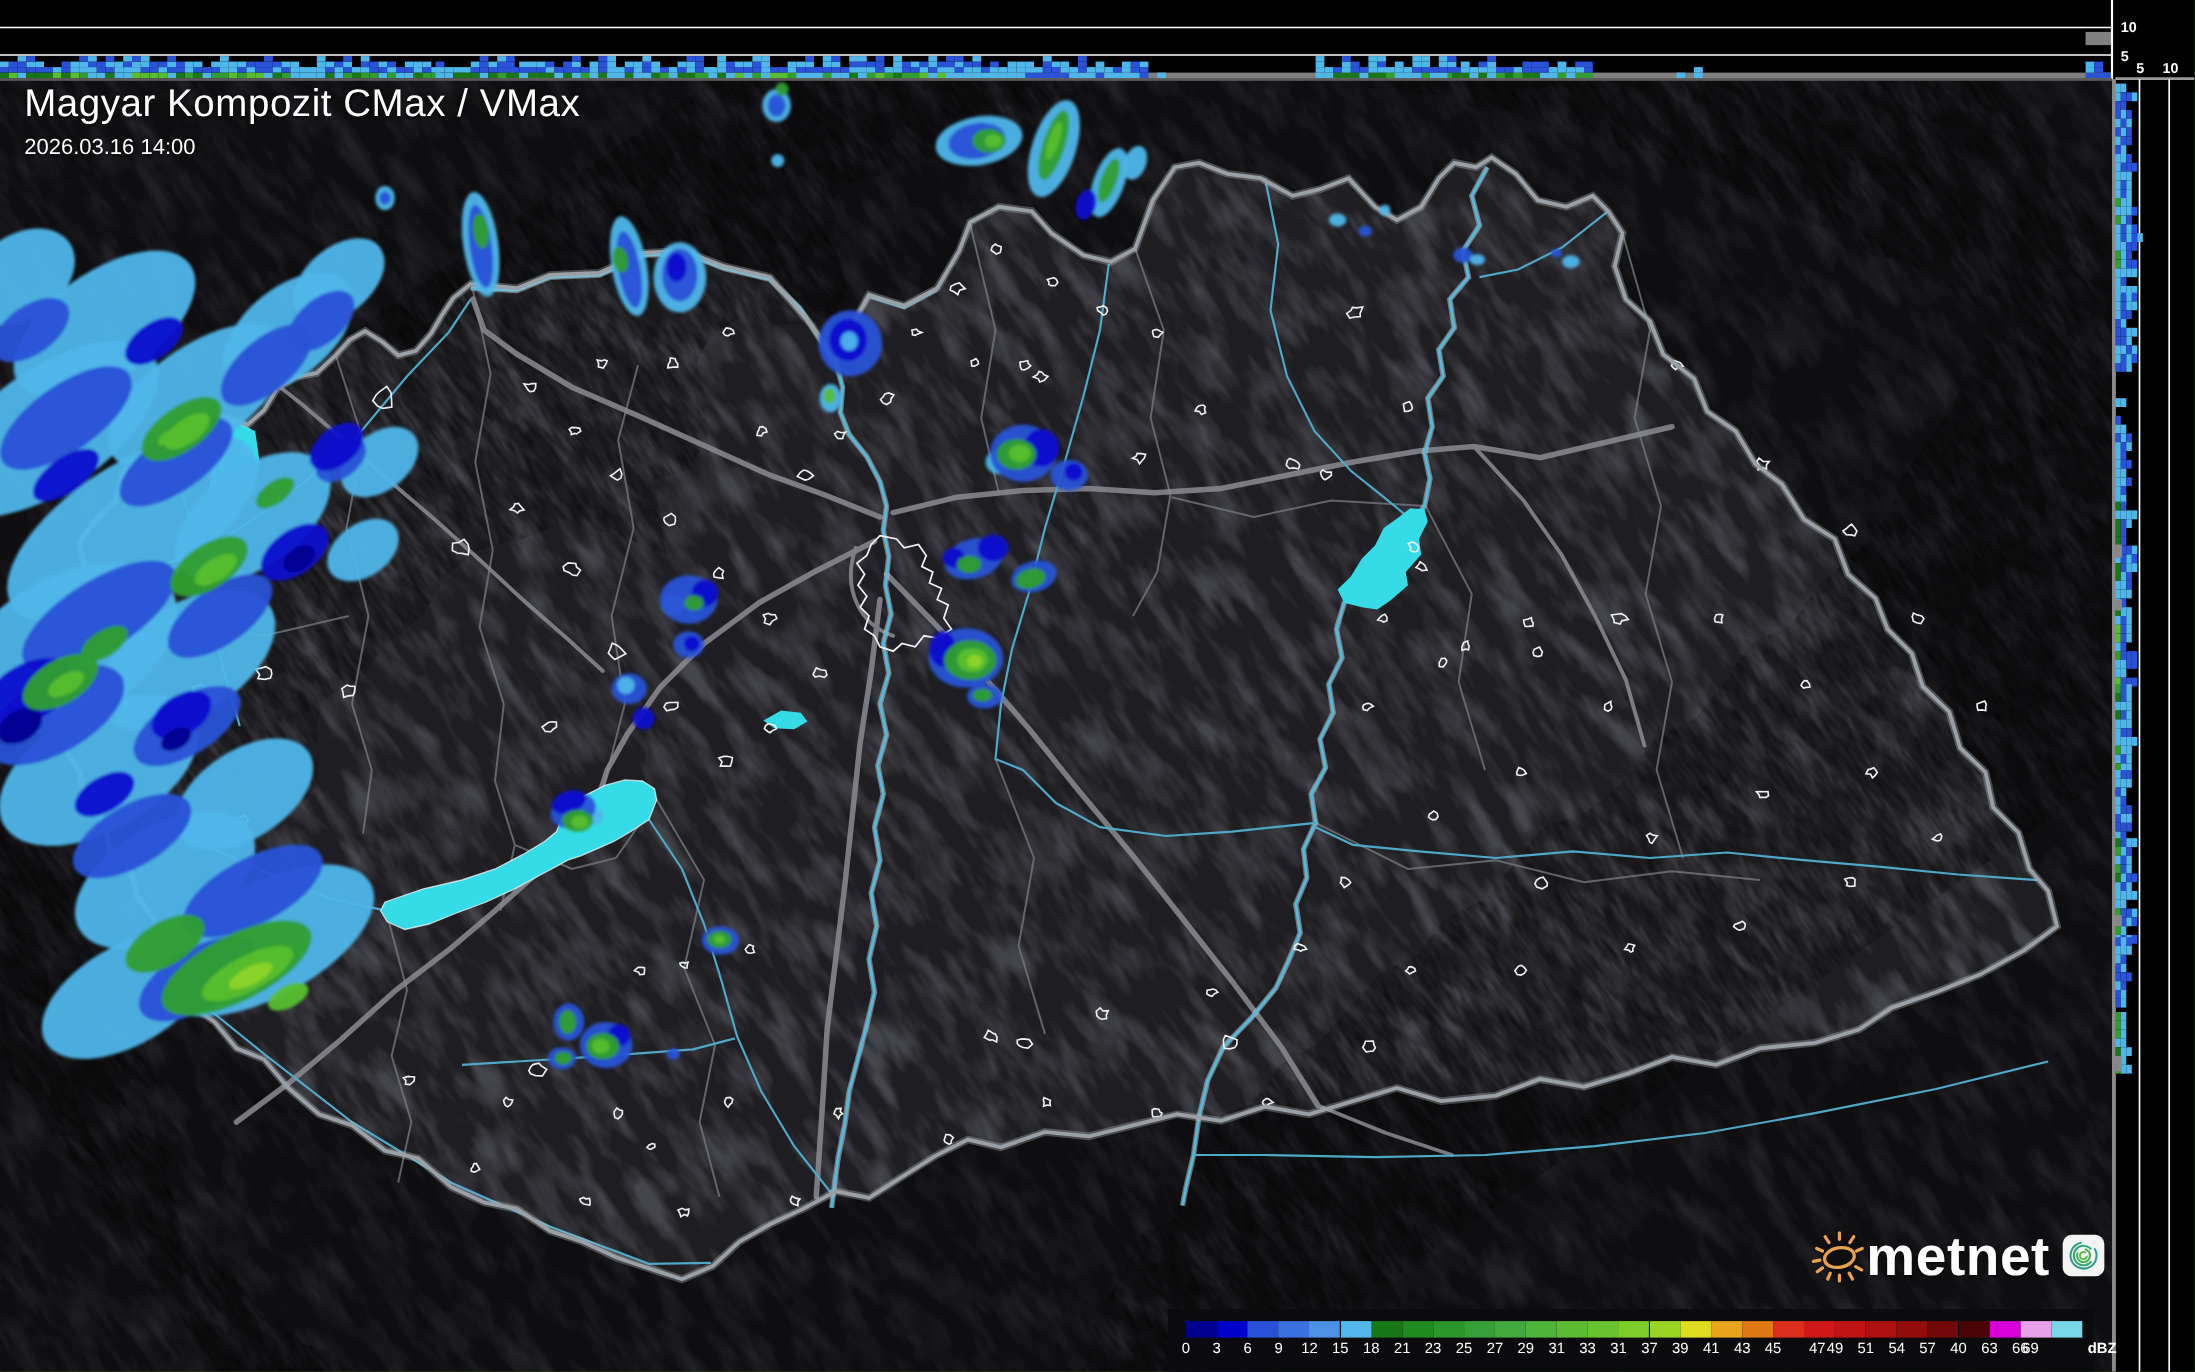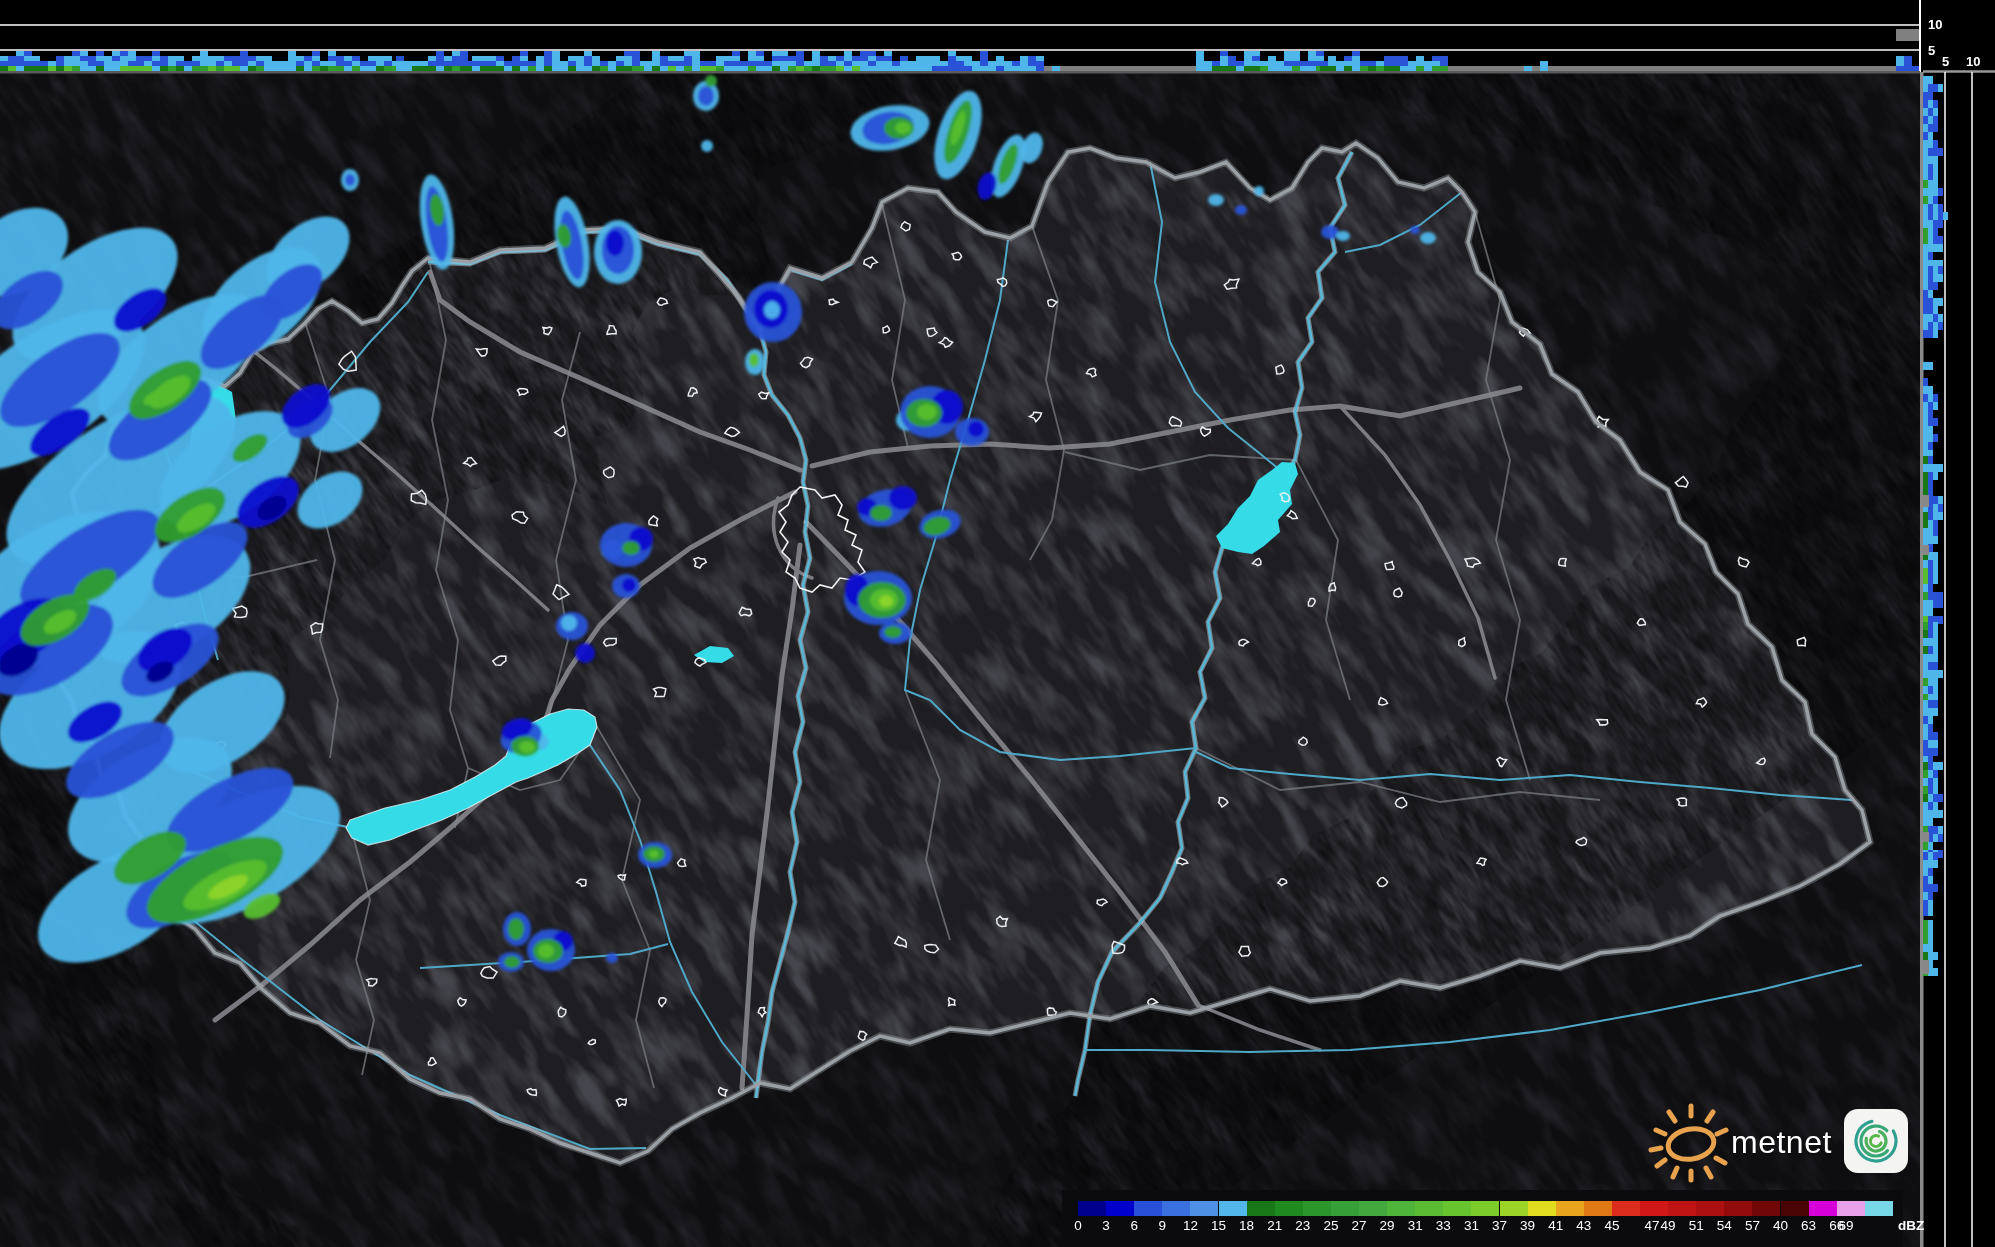--- a/index.html
+++ b/index.html
@@ -10,21 +10,21 @@
                text-shadow:0 1px 3px rgba(0,0,0,.8);pointer-events:none;}
   .title-block .main{font-size:35px;font-weight:400;letter-spacing:.5px;}
   .title-block .sub{font-size:20px;font-weight:400;margin-top:9px;}
   .legend{position:absolute;left:1062px;top:1190px;width:841px;height:57px;background:#0b0b0e;}
   .legend .cell{position:absolute;top:11px;height:15px;}
   .legend .tick{position:absolute;top:28px;transform:translateX(-50%);color:#fff;
                 font-size:13.5px;font-weight:400;}
   .legend .unit{position:absolute;top:28px;color:#fff;font-size:13.5px;font-weight:700;}
   .brand{position:absolute;left:1645px;top:1096px;width:270px;height:92px;display:flex;
          align-items:center;pointer-events:none;}
-  .brand .word{color:#fff;font-size:32px;font-weight:400;letter-spacing:.5px;margin-left:2px;
+  .brand .word{color:#fff;font-size:50px;font-weight:700;letter-spacing:.5px;margin-left:2px;
                text-shadow:0 1px 2px rgba(0,0,0,.6);}
   .brand svg{display:block;}
 </style>
 </head>
 <body>
 
 <div class="stage">
   <svg id="scene" width="1995" height="1247" viewBox="0 0 1995 1247">
       <defs>
         <filter id="relief" x="-10%" y="-10%" width="120%" height="120%">
@@ -1206,20 +1206,24 @@
           <rect x="1928" y="968" width="5" height="8" fill="#4FB6EA"></rect>
           <rect x="1933" y="968" width="5" height="8" fill="#4FB6EA"></rect>
           <rect x="1923" y="495" width="6" height="12" fill="#888"></rect>
           <rect x="1923" y="545" width="6" height="10" fill="#888"></rect>
           <rect x="1923" y="832" width="6" height="10" fill="#888"></rect>
           <rect x="1923" y="960" width="6" height="14" fill="#888"></rect>
         </g>
       </g>
     </svg>
 
+  <div class="title-block">
+    <div class="main">Magyar Kompozit CMax / VMax</div>
+    <div class="sub">2026.03.16 14:00</div>
+  </div>
 
   <div class="legend" id="legend">
       <div class="cell" style="left: 16px; width: 28.1px; background: rgb(0, 0, 143);"></div>
       <div class="cell" style="left: 44.1px; width: 28.1px; background: rgb(0, 0, 205);"></div>
       <div class="cell" style="left: 72.2px; width: 28.1px; background: rgb(40, 80, 216);"></div>
       <div class="cell" style="left: 100.3px; width: 28.1px; background: rgb(58, 112, 223);"></div>
       <div class="cell" style="left: 128.4px; width: 28.1px; background: rgb(78, 144, 228);"></div>
       <div class="cell" style="left: 156.5px; width: 28.1px; background: rgb(82, 184, 236);"></div>
       <div class="cell" style="left: 184.6px; width: 28.1px; background: rgb(24, 120, 24);"></div>
       <div class="cell" style="left: 212.7px; width: 28.1px; background: rgb(31, 138, 31);"></div>

